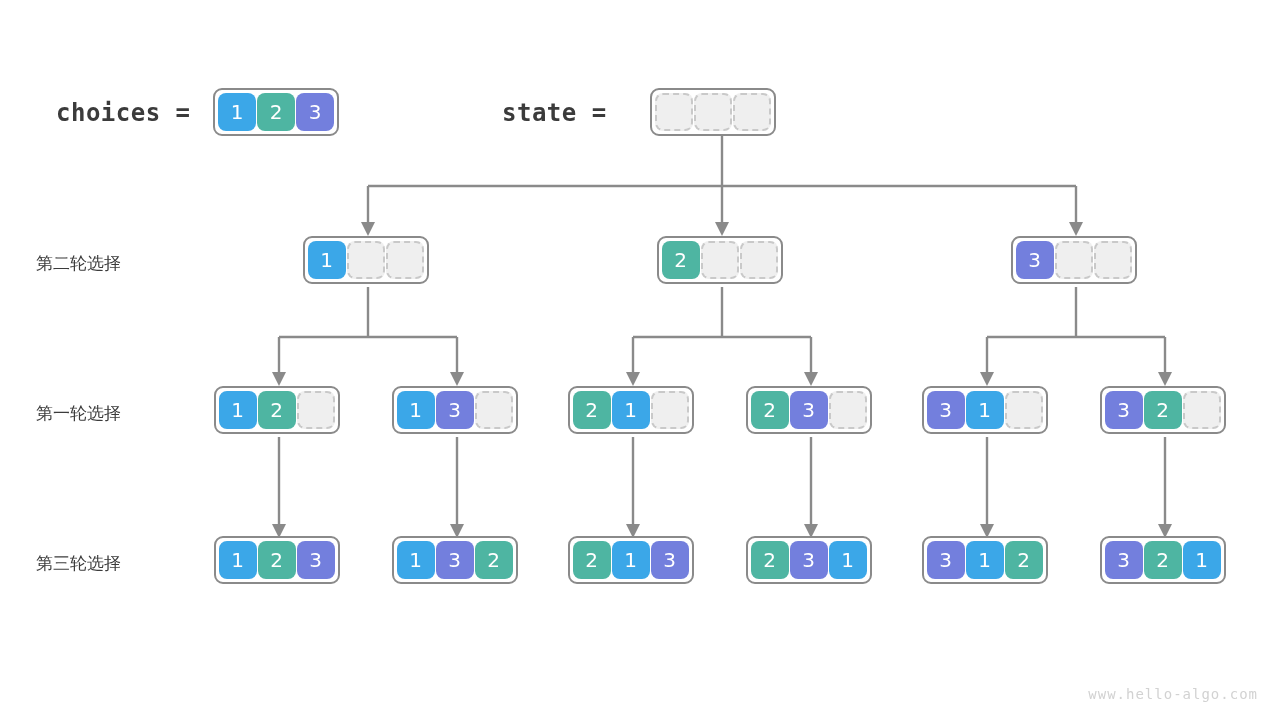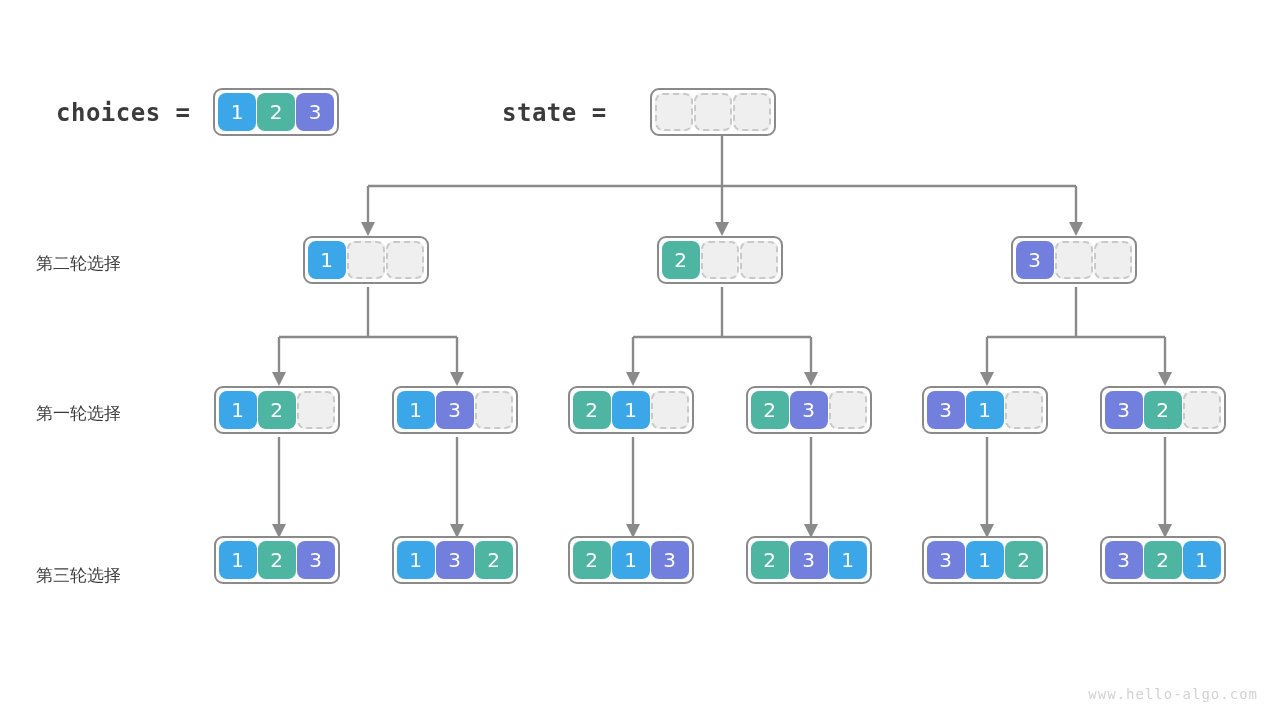--- a/index.html
+++ b/index.html
@@ -177,21 +177,21 @@
   <div class="mono-label" style="left:502px; top:99px;">state  =</div>
 
   <div class="array" id="arr-state" style="left:650px; top:88px;">
       <div class="cell empty"></div>
       <div class="cell empty"></div>
       <div class="cell empty"></div>
     </div>
 
   <div class="row-label" style="left:36px; top:252px;">第二轮选择</div>
   <div class="row-label" style="left:36px; top:402px;">第一轮选择</div>
-  <div class="row-label" style="left:36px; top:552px;margin-top:12px;">第三轮选择</div>
+  <div class="row-label" style="left:36px; top:552px;">第三轮选择</div>
 
   <div id="nodes-layer">
       <div class="array" style="left: 302.5px; top: 236px;">
         <div class="cell" style="background: rgb(59, 167, 232);">1</div>
         <div class="cell empty"></div>
         <div class="cell empty"></div>
       </div>
       <div class="array" style="left: 656.5px; top: 236px;">
         <div class="cell" style="background: rgb(78, 181, 162);">2</div>
         <div class="cell empty"></div>

